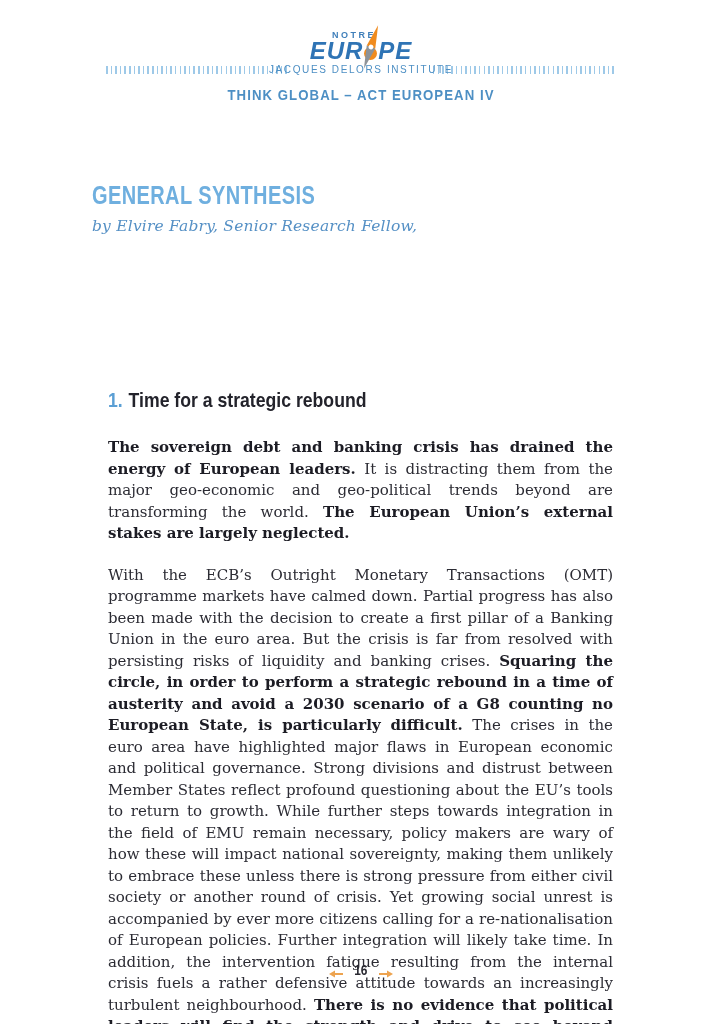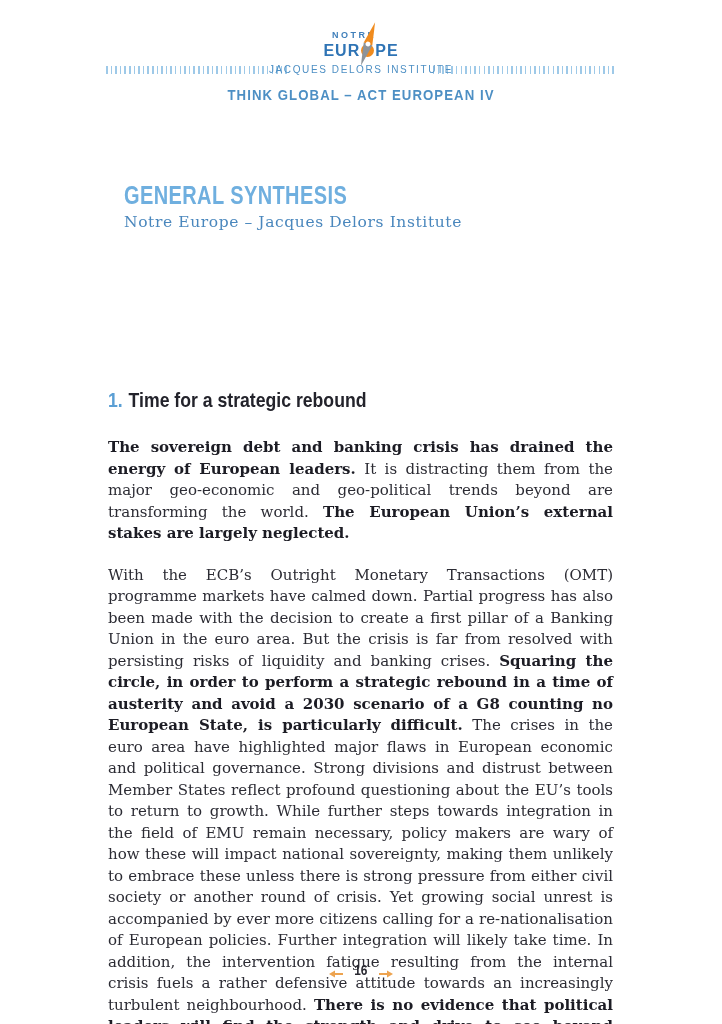--- a/index.html
+++ b/index.html
@@ -25,22 +25,23 @@
   .logo { position:absolute; top:30px; left:0; width:100%; text-align:center; }
   .logo-notre {
     display:block;
     font-family:"Liberation Sans", sans-serif; font-weight:bold;
     font-size:9px; letter-spacing:2.5px; color:#3f7fba;
     margin-left:-14px;
   }
   .logo-europe {
     display:block; margin-top:1px;
     font-family:"Liberation Sans", sans-serif; font-weight:bold;
-    font-size:16px; letter-spacing:1px; color:#2f74b5;
+    font-size:24px; letter-spacing:1px; color:#2f74b5;
     line-height:20px;
+    font-style:italic;
   }
   .logo-dot {
     display:inline-block; position:relative;
     width:13px; height:13px; border-radius:50%;
     background:#f08b1e; vertical-align:baseline;
     margin:0 1px -1px 1px;
   }
   .needle {
     position:absolute; left:-3px; top:-26px;
     width:20px; height:52px; overflow:visible;
@@ -52,21 +53,21 @@
   }
   .tagline {
     position:absolute; top:86px; left:0; width:100%;
     text-align:center;
     font-family:"Liberation Sans", sans-serif; font-weight:bold;
     font-size:15px; letter-spacing:1.2px; color:#4d8fc4;
     transform:scaleX(0.88);
   }
 
   
-  .title-block { position:absolute; left:124px; top:181px; }
+  .title-block { position:absolute; left:92px; top:181px; }
   .doc-title {
     font-family:"Liberation Sans", sans-serif; font-weight:bold;
     font-size:25px; color:#6fafdf; letter-spacing:0.5px;
     transform:scaleX(0.80); transform-origin:left center;
     white-space:nowrap;
   }
   .byline {
     margin-top:7px;
     font-style:italic; font-size:15.5px; color:#5590c5;
     letter-spacing:0.2px;
@@ -126,21 +127,21 @@
           </g>
         </svg></span><span>PE</span></span>
       <span class="logo-sub">JACQUES DELORS INSTITUTE</span>
     </div>
 
     <div class="tagline">THINK GLOBAL – ACT EUROPEAN IV</div>
   </div>
 
   <div class="title-block">
     <div class="doc-title">GENERAL SYNTHESIS</div>
-    <div class="affiliation">Notre Europe – Jacques Delors Institute</div>
+    <div class="byline">by Elvire Fabry, Senior Research Fellow,</div>
   </div>
 
   <div class="section-heading">
     <span class="section-number">1.</span><span>Time for a strategic rebound</span>
   </div>
 
   <div class="content">
     <p><b>The sovereign debt and banking crisis has drained the energy of European leaders.</b><span> It is distracting them from the major geo-economic and geo-political trends beyond are transforming the world. </span><b>The European Union’s external stakes are largely neglected.</b></p>
     <p><span>With the ECB’s Outright Monetary Transactions (OMT) programme markets have calmed down. Partial progress has also been made with the decision to create a first pillar of a Banking Union in the euro area. But the crisis is far from resolved with persisting risks of liquidity and banking crises. </span><b>Squaring the circle, in order to perform a strategic rebound in a time of austerity and avoid a 2030 scenario of a G8 counting no European State, is particularly difficult.</b><span> The crises in the euro area have highlighted major flaws in European economic and political governance. Strong divisions and distrust between Member States reflect profound questioning about the EU’s tools to return to growth. While further steps towards integration in the field of EMU remain necessary, policy makers are wary of how these will impact national sovereignty, making them unlikely to embrace these unless there is strong pressure from either civil society or another round of crisis. Yet growing social unrest is accompanied by ever more citizens calling for a re-nationalisation of European policies. Further integration will likely take time. In addition, the intervention fatigue resulting from the internal crisis fuels a rather defensive attitude towards an increasingly turbulent neighbourhood. </span><b>There is no evidence that political leaders will find the strength and drive to see beyond internal worries and engage in global strategic thinking.</b></p>
   </div>

